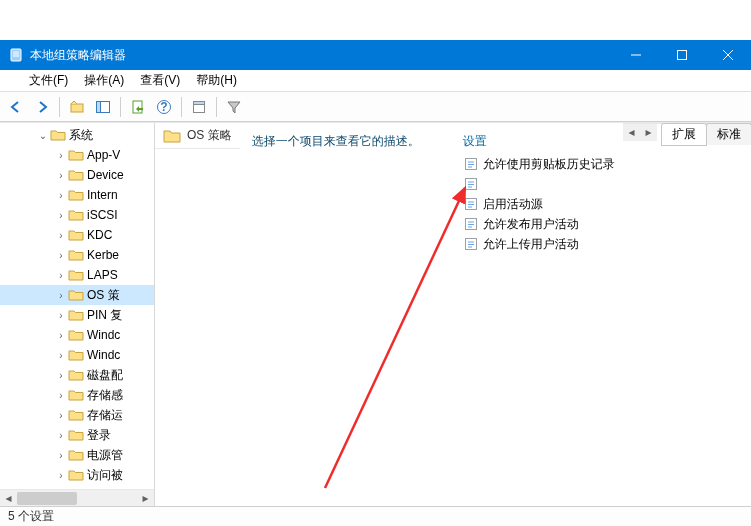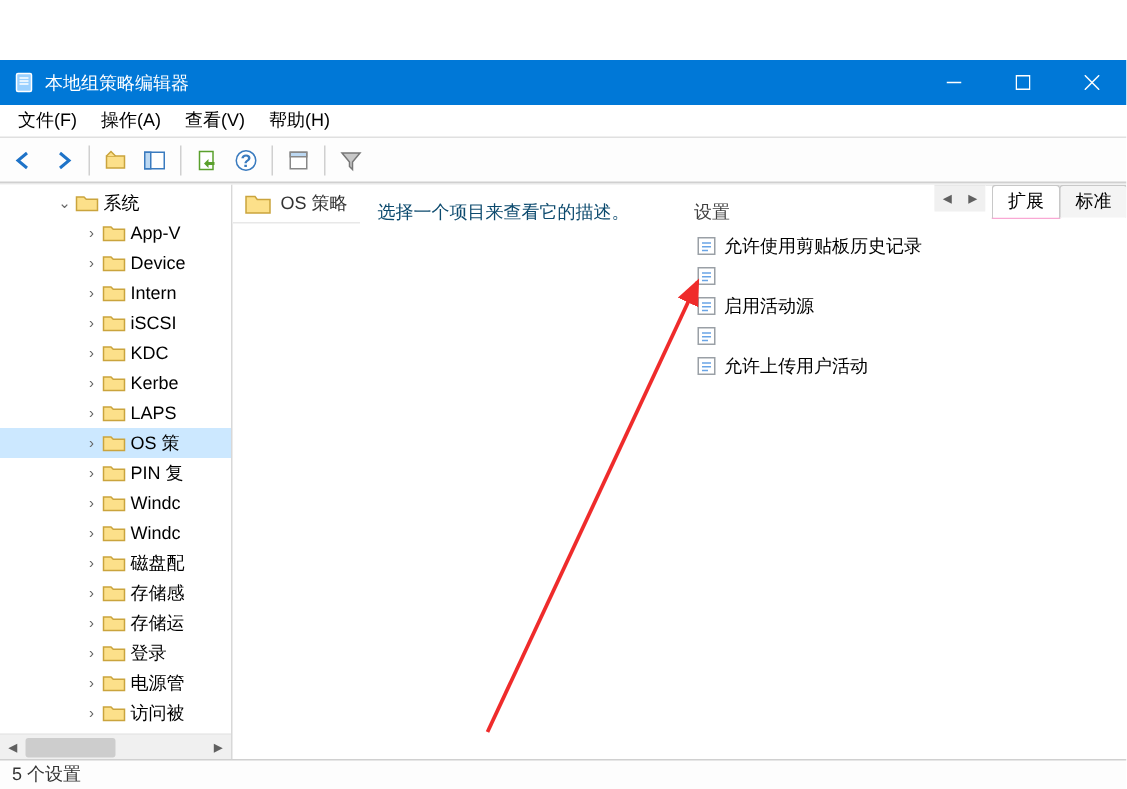--- a/index.html
+++ b/index.html
@@ -4,21 +4,21 @@
 <style>
 * { margin: 0; padding: 0; box-sizing: border-box; font-family: "Microsoft YaHei", "Segoe UI", sans-serif; font-size: 12px; }
 body { background: #fff; width: 751px; height: 526px; overflow: hidden; display: flex; flex-direction: column; }
 
 .titlebar { background: #0078d7; color: #fff; height: 30px; display: flex; align-items: center; padding-left: 8px; margin-top: 40px; }
 .titlebar-icon { width: 16px; height: 16px; margin-right: 6px; display:flex; align-items:center; justify-content:center; }
 .titlebar-title { flex: 1; font-size: 12px; }
 .titlebar-btns { display: flex; }
 .titlebar-btn { width: 46px; height: 30px; display:flex; align-items:center; justify-content:center; color:#fff; }
 
-.menubar { height: 22px; display:flex; align-items:center; padding: 0 6px; gap: 4px; border-bottom: 1px solid #e0e0e0; }
+.menubar { height: 22px; display:flex; align-items:center; padding: 0 23px; gap: 4px; border-bottom: 1px solid #e0e0e0; }
 .menu-item { padding: 2px 6px; }
 
 .toolbar { height: 30px; display:flex; align-items:center; padding: 0 4px; gap: 2px; border-bottom: 1px solid #d0d0d0; background:#fdfdfd; }
 .tool-btn { width: 24px; height: 24px; display:flex; align-items:center; justify-content:center; border:1px solid transparent; border-radius:2px; }
 .tool-sep { width:1px; height:20px; background:#d0d0d0; margin: 0 3px; }
 
 .content { flex:1; display:flex; overflow:hidden; border-top: 1px solid #e8e8e8; }
 
 .tree-pane { width: 155px; border-right:1px solid #d8d8d8; overflow:hidden; position:relative; display:flex; flex-direction:column; background:#fff; }
 .tree-scroll { flex:1; overflow-y:auto; overflow-x:hidden; padding-top:2px; }
@@ -32,21 +32,21 @@
 .hscroll-thumb { position:absolute; left:0; top:2px; bottom:2px; width:50%; background:#cdcdcd; border-radius:2px; }
 
 .detail-pane { flex:1; display:flex; flex-direction:row; overflow:hidden; position:relative; }
 .detail-header { background:#fff; border-bottom:1px solid #e8e8e8; padding:4px 8px; display:flex; align-items:center; height:26px; }
 .detail-header .folder { width:18px; height:18px; margin-right:6px; display:flex; align-items:center; justify-content:center; }
 .detail-header-title { font-size:12px; color:#333; }
 
 .detail-body { flex:1; display:flex; overflow:hidden; position:relative; }
 .desc-col { width: 215px; padding: 10px 12px; color:#0c4a6e; }
 .list-col { flex:1; padding: 6px 0 0 0; position:relative; }
-.list-header { padding: 4px 8px 6px 8px; color:#404040; }
+.list-header { padding: 4px 8px 6px 8px; color:#0369a1; }
 .list-item { display:flex; align-items:flex-start; height:20px; padding-left:8px; gap:4px; }
 .list-icon { width:16px; height:16px; display:flex; align-items:center; justify-content:center; }
 
 .arrow-overlay { position:absolute; pointer-events:none; z-index:20; }
 
 .detail-hscroll { height:17px; border-top:1px solid #e8e8e8; display:flex; align-items:center; background:#f7f7f7; }
 
 .tabs { height:22px; display:flex; align-items:flex-end; padding-left:4px; background:#fff; border-top:1px solid #e8e8e8; }
 .tab { padding:2px 10px; border:1px solid #c8c8c8; border-bottom:none; border-top-left-radius:3px; border-top-right-radius:3px; background:#f4f4f4; margin-right:-1px; position:relative; }
 .tab.active { background:#fff; border-bottom:1px solid #f9a8d4; bottom:-1px; z-index:1; }
@@ -400,20 +400,21 @@
             </div>
             <div class="list-item">
               <span class="list-icon">
                 <svg width="14" height="14">
                   <rect x="1.5" y="1.5" width="11" height="11" fill="#fff" stroke="#9aa0a6"></rect>
                   <line x1="4" y1="5" x2="10" y2="5" stroke="#6aa5e6"></line>
                   <line x1="4" y1="7.5" x2="10" y2="7.5" stroke="#6aa5e6"></line>
                   <line x1="4" y1="10" x2="8" y2="10" stroke="#6aa5e6"></line>
                 </svg>
               </span>
+              <span>允许发布用户活动</span>
             </div>
             <div class="list-item">
               <span class="list-icon">
                 <svg width="14" height="14">
                   <rect x="1.5" y="1.5" width="11" height="11" fill="#fff" stroke="#9aa0a6"></rect>
                   <line x1="4" y1="5" x2="10" y2="5" stroke="#6aa5e6"></line>
                   <line x1="4" y1="7.5" x2="10" y2="7.5" stroke="#6aa5e6"></line>
                   <line x1="4" y1="10" x2="8" y2="10" stroke="#6aa5e6"></line>
                 </svg>
               </span>

